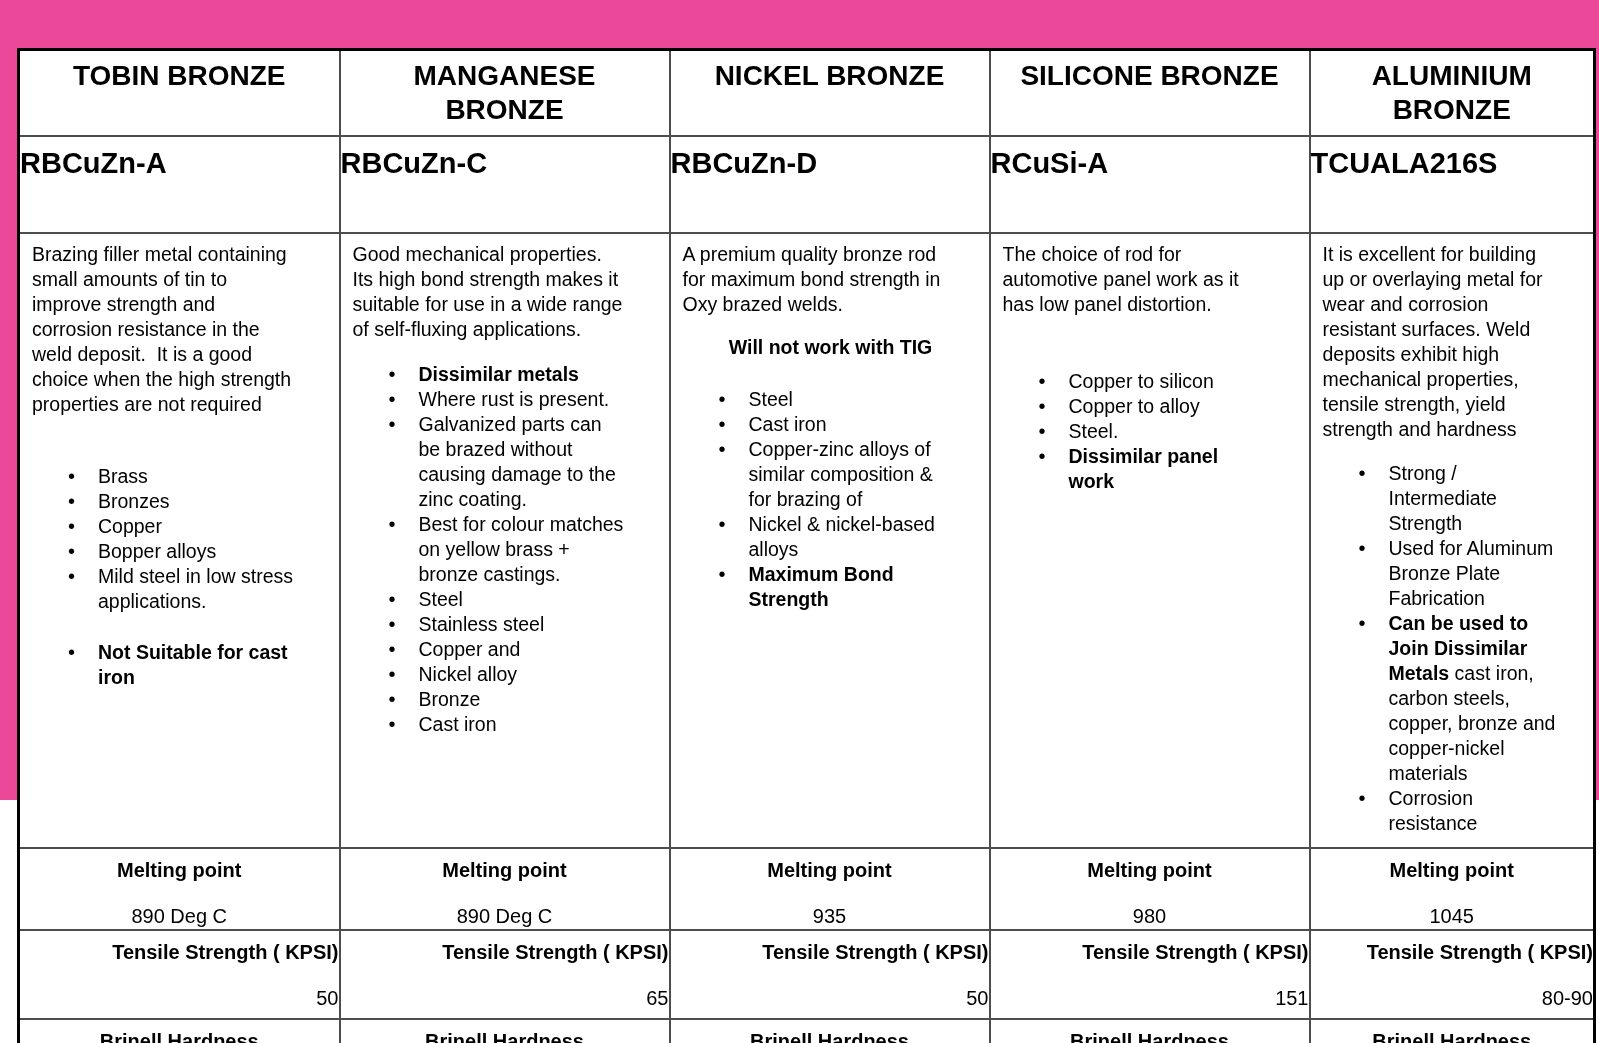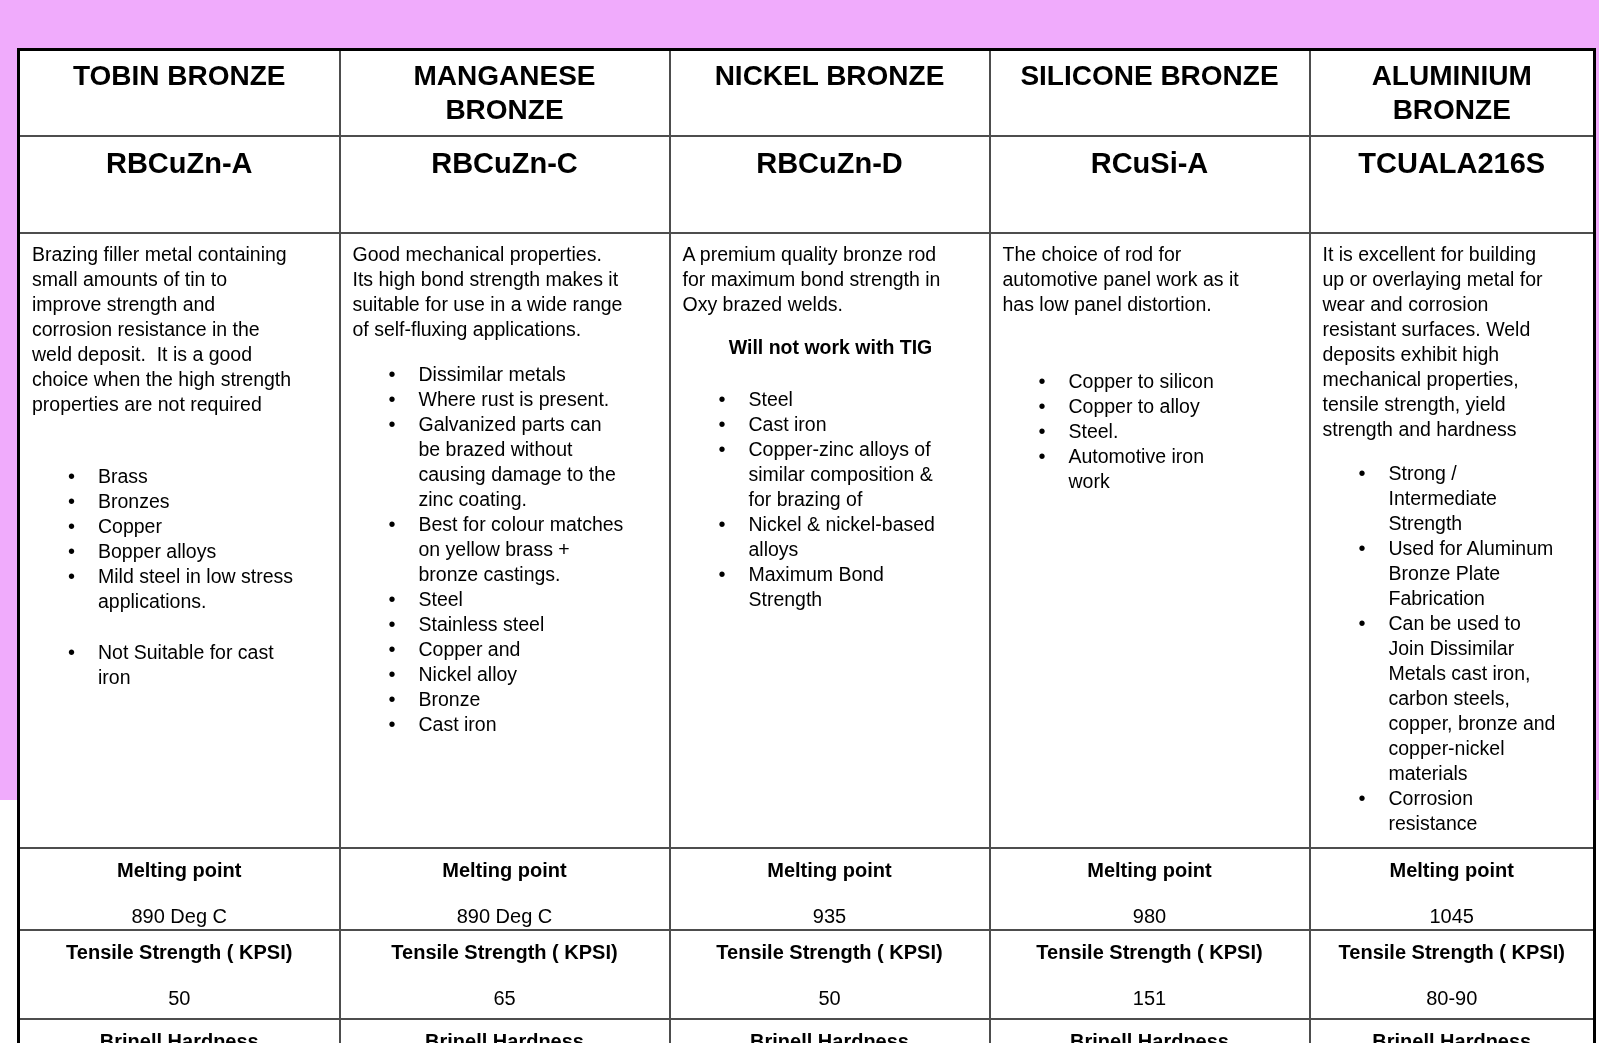--- a/index.html
+++ b/index.html
@@ -2,21 +2,21 @@
 <html><head>
 <meta charset="utf-8">
 <style>
   html,body{margin:0;padding:0;background:#ffffff;}
   body{
     width:1599px;height:1043px;
     font-family:"Liberation Sans","DejaVu Sans",sans-serif;
     color:#000;
     position:relative;
   }
-  .page{position:relative;width:1599px;height:800px;background:#f0abfc;}
+  .page{position:relative;width:1599px;height:800px;background:#ec4899;}
   table.braze{
     position:absolute;left:17px;top:48px;
     width:1576px;
     border-collapse:collapse;
     table-layout:fixed;
     border:3px solid #000;
   }
   table.braze td{
     border:2px solid #4d4d4d;
     vertical-align:top;
@@ -29,21 +29,20 @@
     text-align:center;
     font-weight:bold;
     font-size:28px;
     line-height:34px;
     padding-top:8px;
     white-space:pre-wrap;
   }
   
   tr.row-code td{
     height:86px;
-    text-align:center;
     font-weight:bold;
     font-size:29px;
     line-height:34px;
     padding-top:9px;
   }
   
   tr.row-body td{height:613px;margin-top:12px;}
   .cell-body{
     padding:8px 10px 0 12px;
     font-size:19.5px;
@@ -64,25 +63,25 @@
   }
   .gap{width:100%;}
   
   tr.row-stat td{
     text-align:center;
     font-size:20px;
     line-height:26px;
     padding-top:8px;
   }
   tr.row-melting td{height:70px;}
-  tr.row-tensile td{height:79px;}
+  tr.row-tensile td{height:79px;text-align:right;}
   tr.row-brinell td{height:66px;}
   .stat-label{font-weight:bold;}
   .stat-value{font-weight:normal;margin-top:20px;}
-  b{font-weight:normal;}
+  b{font-weight:bold;}
 </style>
 </head>
 <body>
 
 <div class="page">
   <table class="braze">
     <colgroup>
       <col style="width:321px">
       <col style="width:330px">
       <col style="width:320px">
@@ -173,21 +172,21 @@
           </td>
         <td>
             <div class="cell-body">
               <div class="para">The choice of rod for
 automotive panel work as it
 has low panel distortion.</div>
               <div class="gap" style="height: 52px;"></div>
               <div class="bullet-item">Copper to silicon</div>
               <div class="bullet-item">Copper to alloy</div>
               <div class="bullet-item">Steel.</div>
-              <div class="bullet-item"><b>Automotive iron
+              <div class="bullet-item"><b>Dissimilar panel
 work</b></div>
             </div>
           </td>
         <td>
             <div class="cell-body">
               <div class="para">It is excellent for building
 up or overlaying metal for
 wear and corrosion
 resistant surfaces. Weld
 deposits exhibit high

